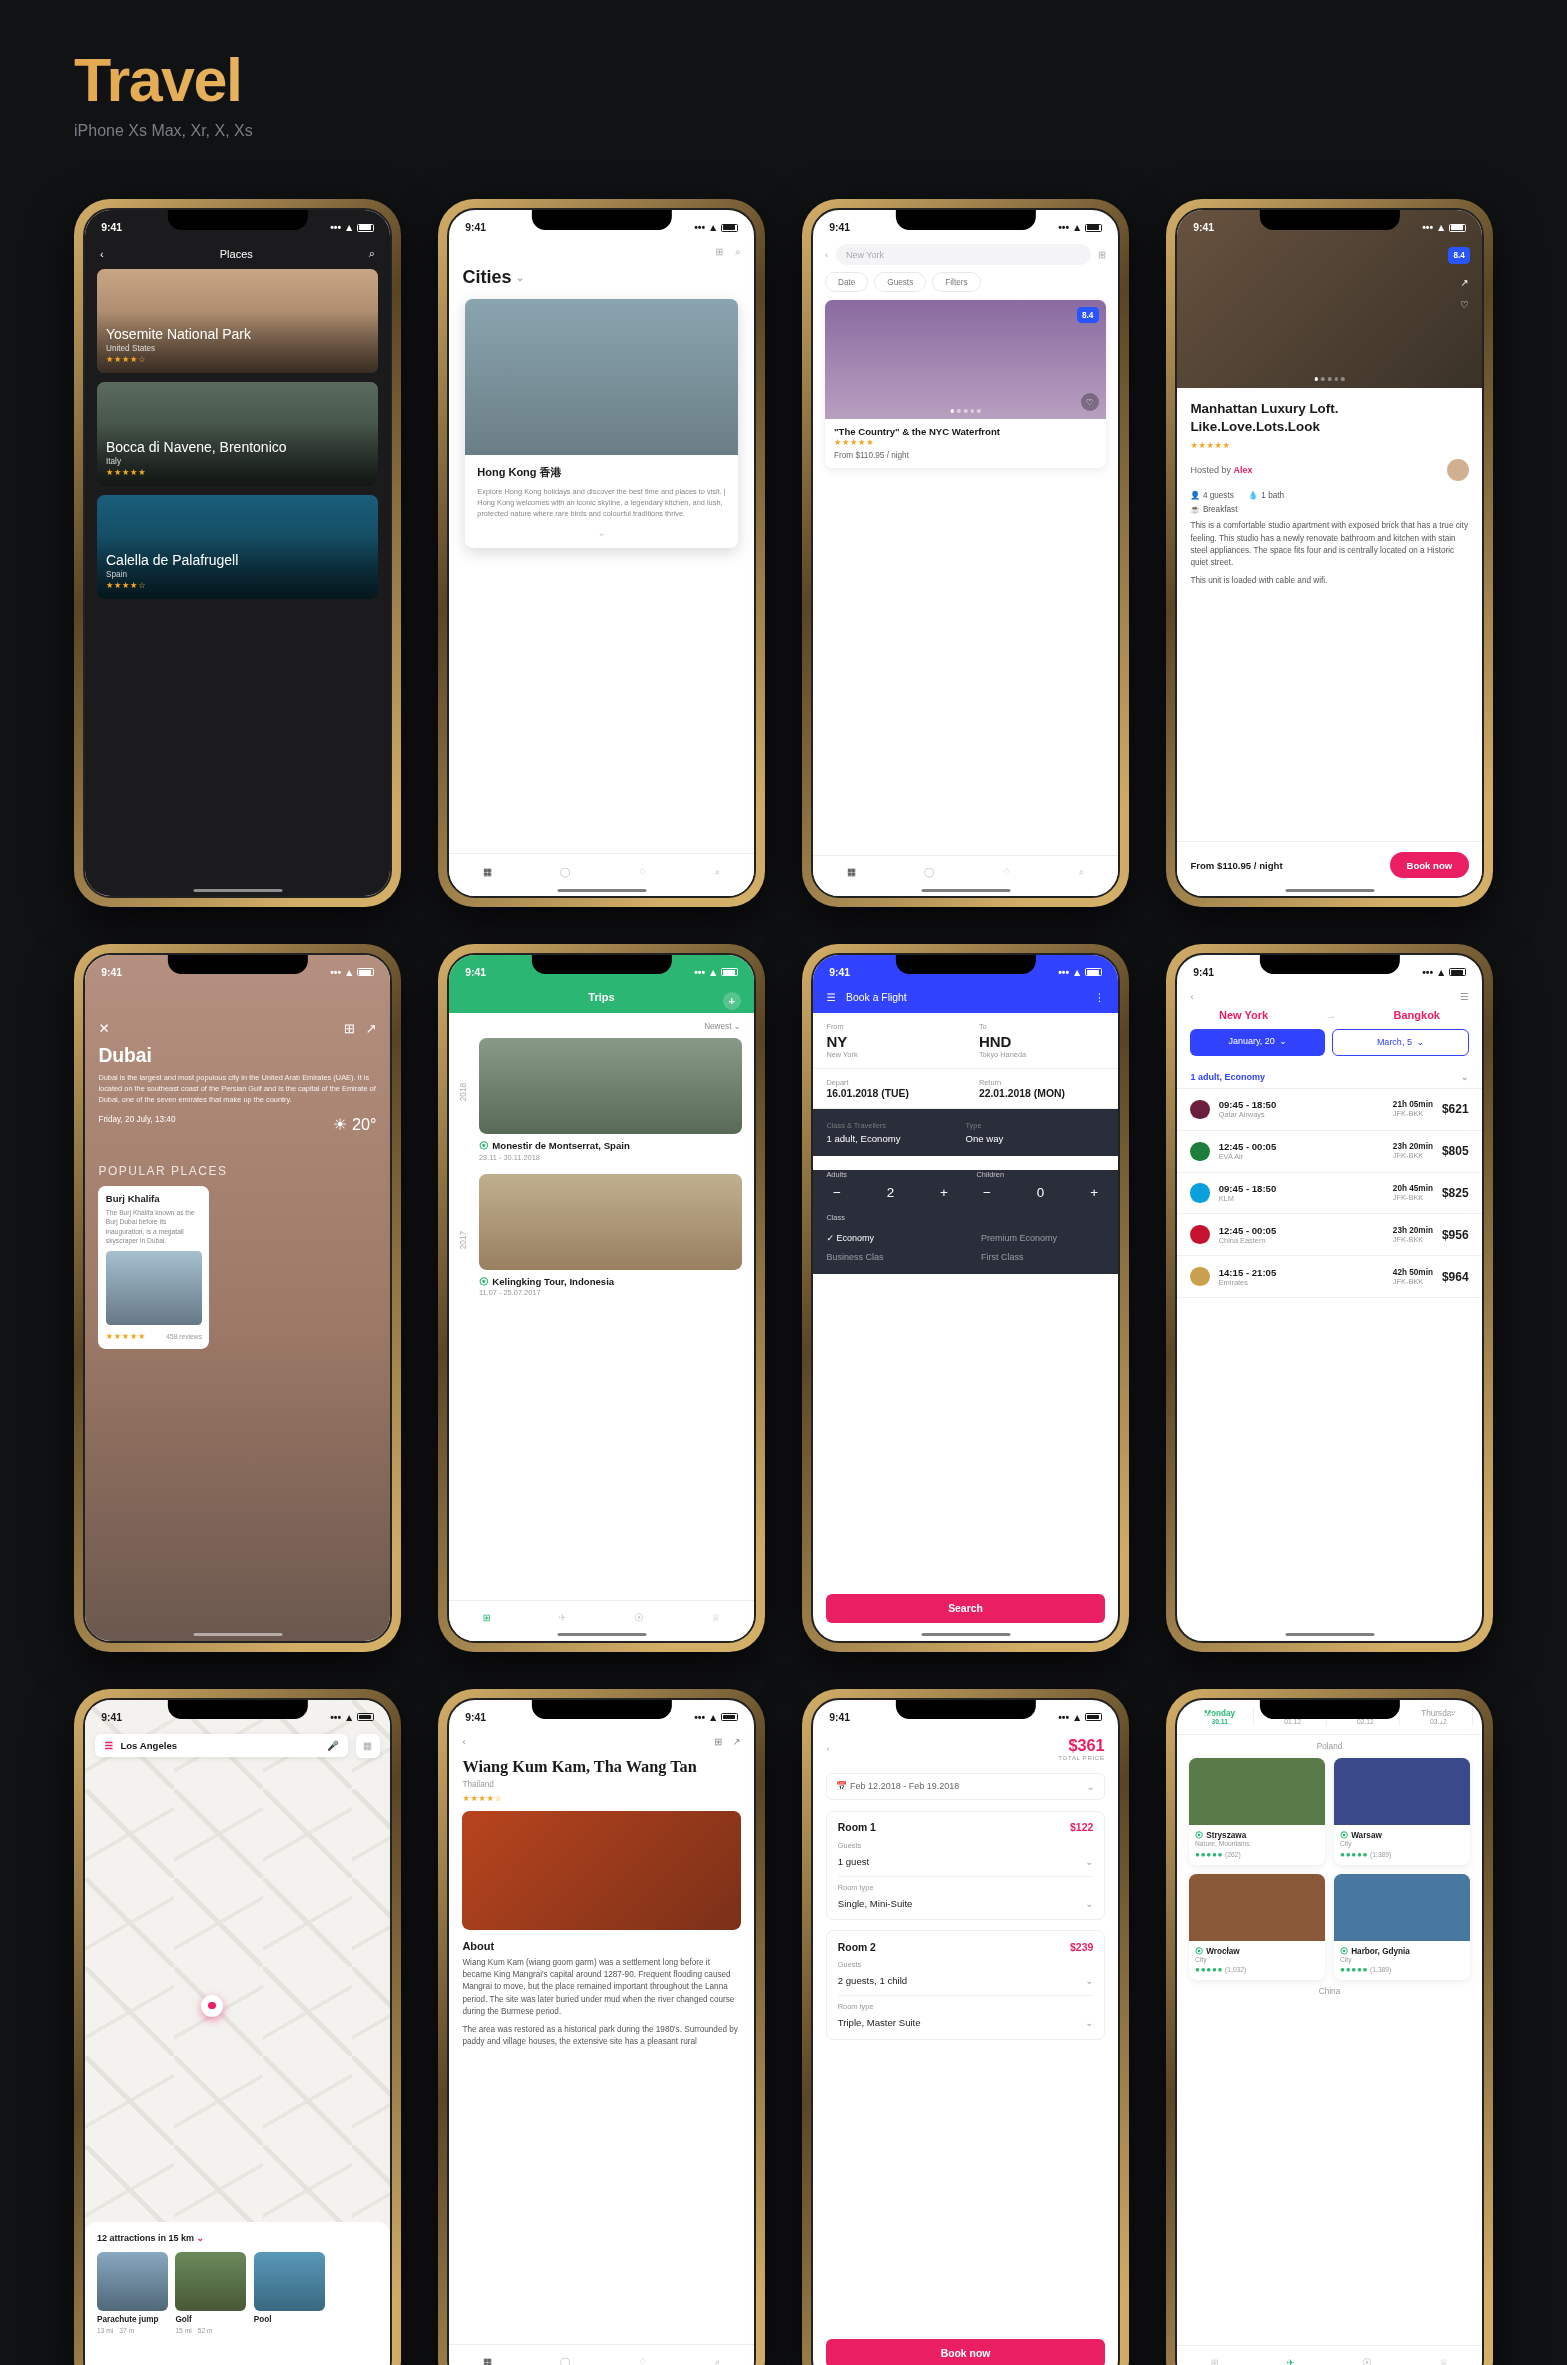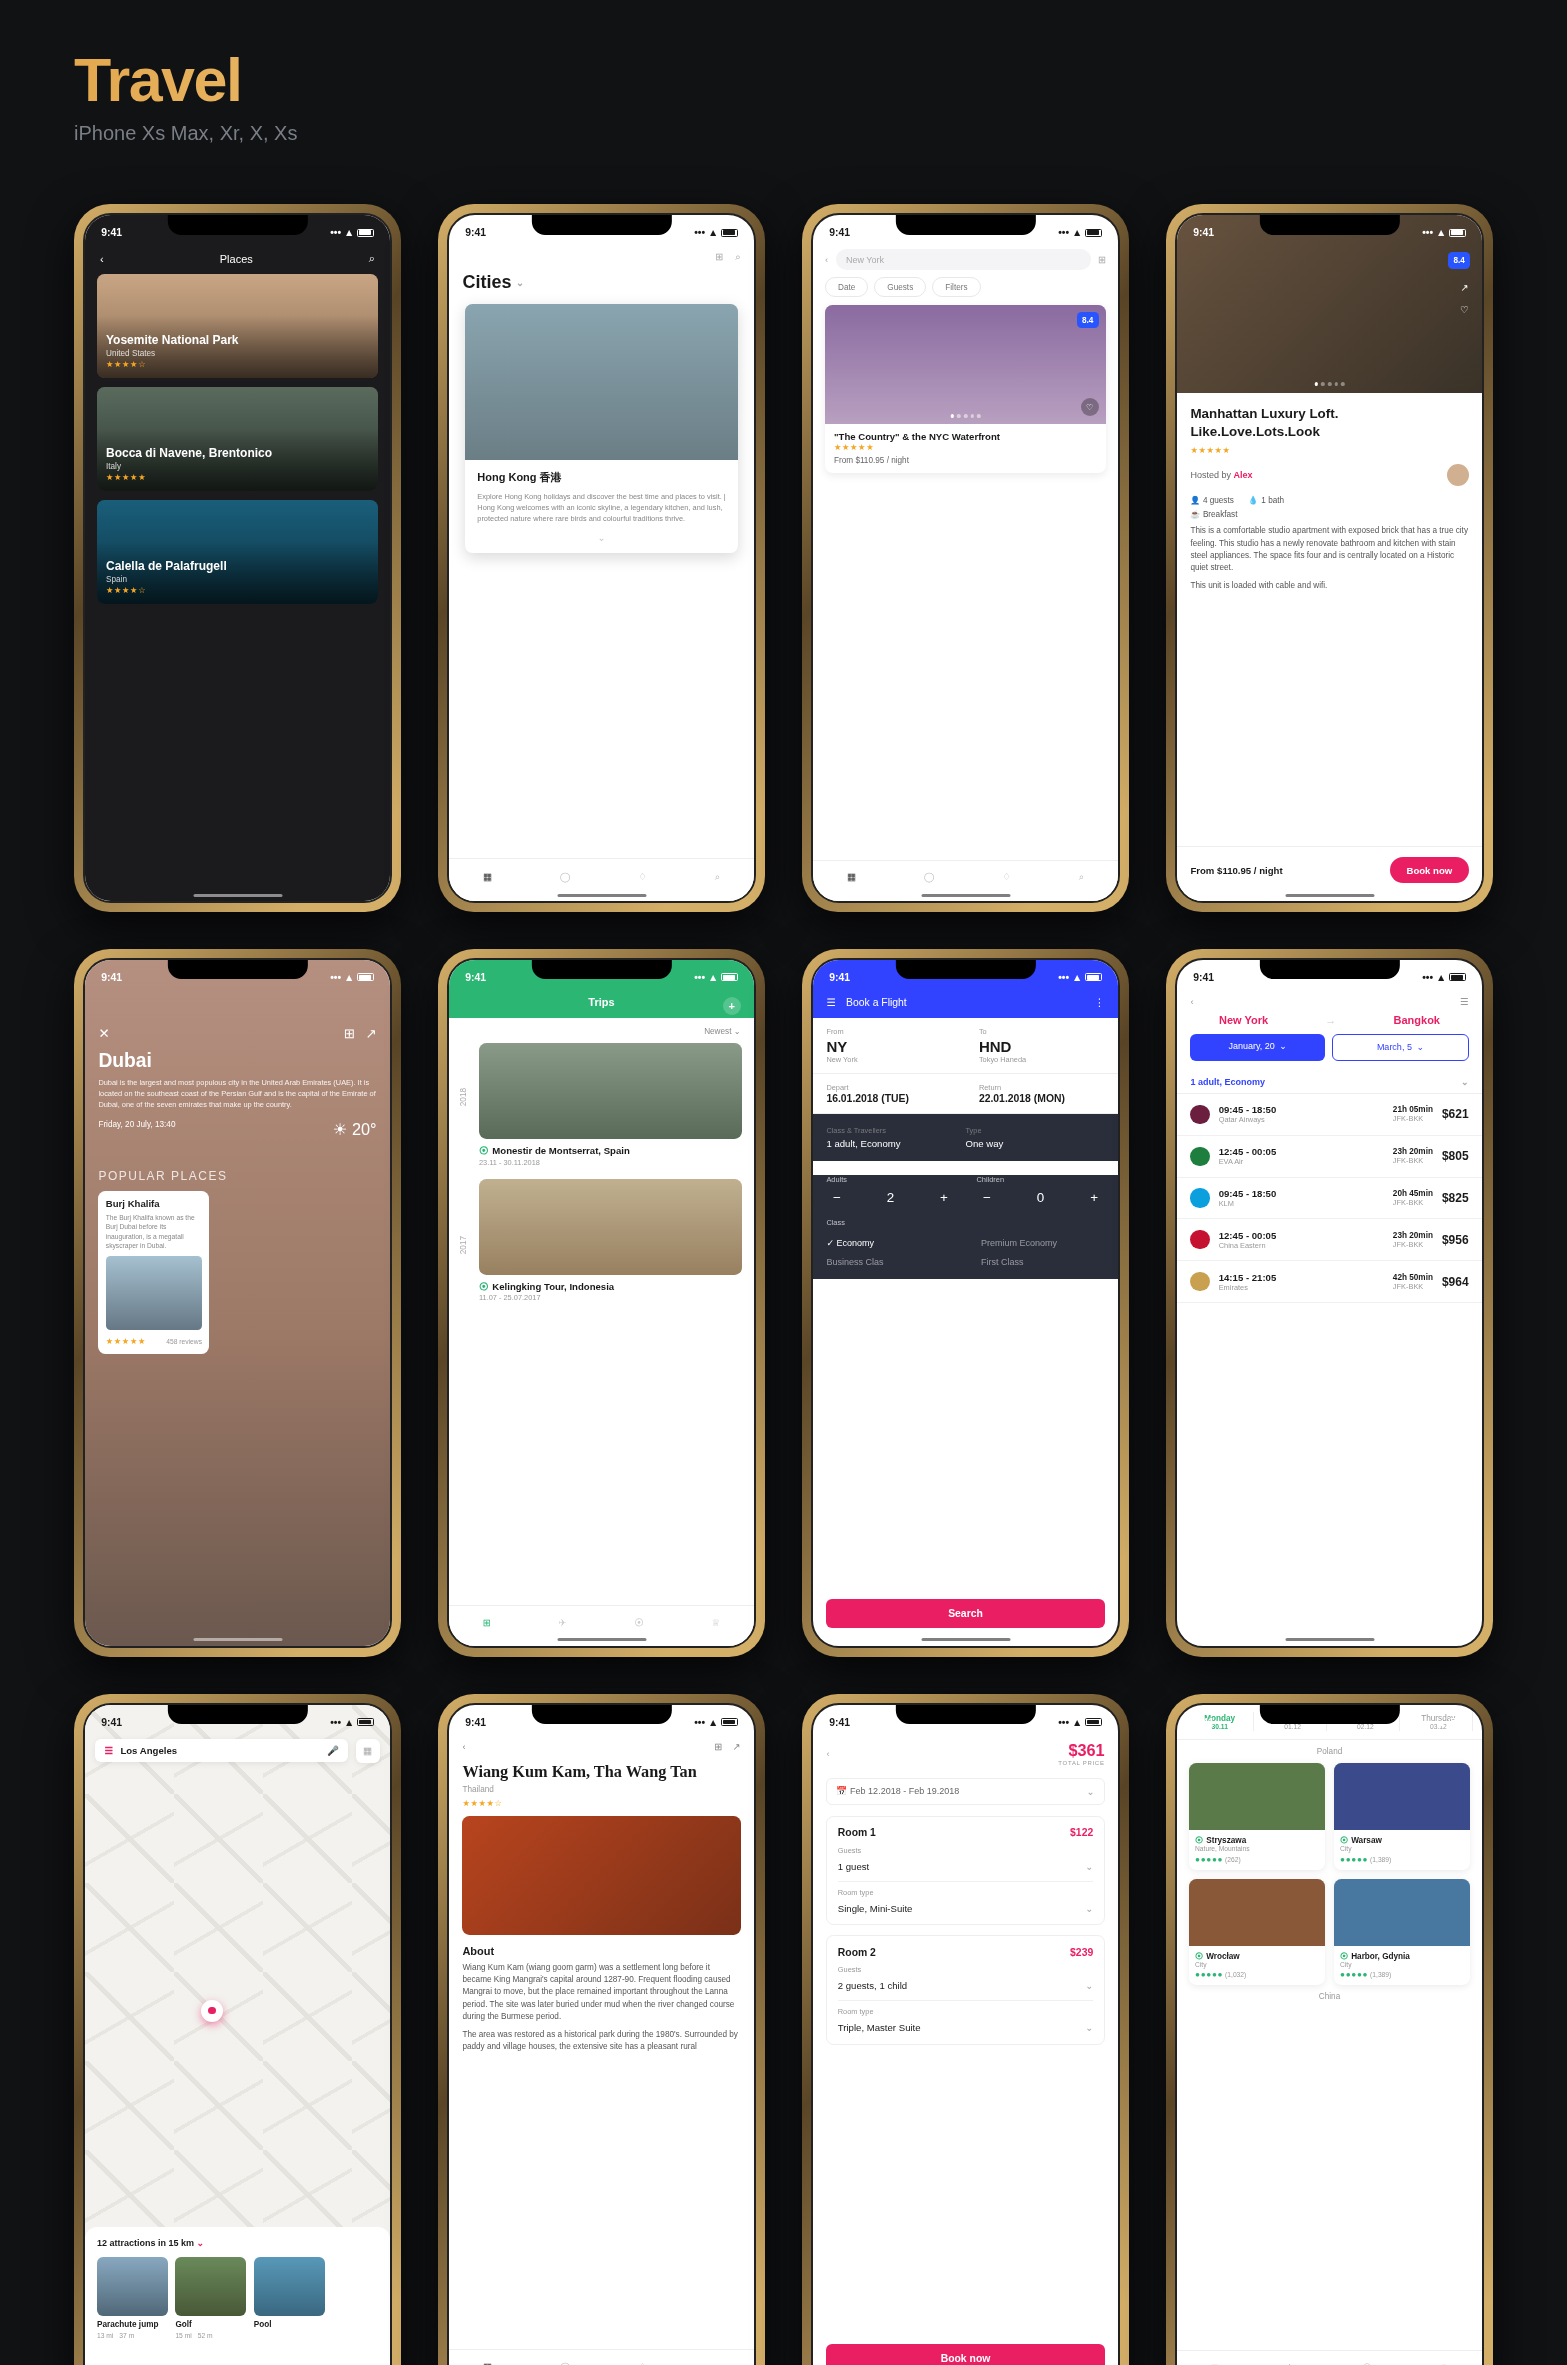--- a/index.html
+++ b/index.html
@@ -11,21 +11,21 @@
 }
 .header-title {
   font-size: 61px;
   font-weight: 700;
   background: linear-gradient(90deg, #e3a84f 0%, #f5d493 50%, #d0963d 100%);
   -webkit-background-clip: text;
   background-clip: text;
   -webkit-text-fill-color: transparent;
   letter-spacing: -1.5px;
 }
-.header-sub { color: #7a7e86; font-size: 20px; margin-top: 7.4px; margin-bottom: 59px; font-weight: 300; }
+.header-sub { color: #7a7e86; font-size: 16px; margin-top: 7.4px; margin-bottom: 59px; font-weight: 300; }
 .grid {
   display: grid;
   grid-template-columns: repeat(4, 1fr);
   gap: 37px;
 }
 .phone {
   border-radius: 36px;
   padding: 9px;
   background: linear-gradient(135deg, #d4af68, #5a4526 40%, #d4af68 90%);
   box-shadow: 0 15px 45px rgba(0,0,0,.7);
@@ -66,21 +66,21 @@
 .btn-primary { background: #e91e63; color:#fff; border-radius: 6px; padding: 9px; text-align:center; font-weight:600; font-size:10.4px;}
 .home-indicator { position:absolute; bottom:4.5px; left:50%; transform:translateX(-50%); width:89px; height:3px; border-radius:2.2px; background:#000; opacity:.5; z-index:60;}
 .home-indicator.light { background:#fff; }
 
 
 .p1 { background:#1b1b1d; color:#fff; }
 .p1 .top { display:flex; justify-content:space-between; align-items:center; padding:37px 15px 9px; font-size:11px;}
 .p1 .card { position:relative; margin:0 12px 9px; border-radius:7.4px; overflow:hidden; height:104px; display:flex; flex-direction:column; justify-content:flex-end; padding:9px;}
 .p1 .card::before { content:""; position:absolute; inset:0; background:linear-gradient(180deg,transparent 40%,rgba(0,0,0,.6)); z-index:1;}
 .p1 .card > * { position:relative; z-index:2;}
-.p1 .card h4 { font-size:12px; font-weight:700;}
+.p1 .card h4 { font-size:14px; font-weight:400;}
 .p1 .card .sub { font-size:8.2px; opacity:.8; margin:1.5px 0;}
 
 
 .p2 .top { display:flex; justify-content:space-between; padding:36px 13.4px 6px; color:#aaa;}
 .p2 h1 { font-size:18px; font-weight:800; padding:3px 13.4px 10.4px; display:flex; align-items:center; gap:4.5px;}
 .p2 .city-card { margin:0 16.3px; border-radius:7.4px; box-shadow:0 4.5px 15px rgba(0,0,0,.15); overflow:hidden;}
 .p2 .city-img { height:156px; background:linear-gradient(180deg,#8aa5b0,#6b7e86);}
 .p2 .city-body { padding:10.4px 12px;}
 .p2 .city-body h3 { font-size:11px; font-weight:700; margin-bottom:6px;}
 .p2 .city-body p { font-size:7.4px; color:#888; line-height:1.5;}

